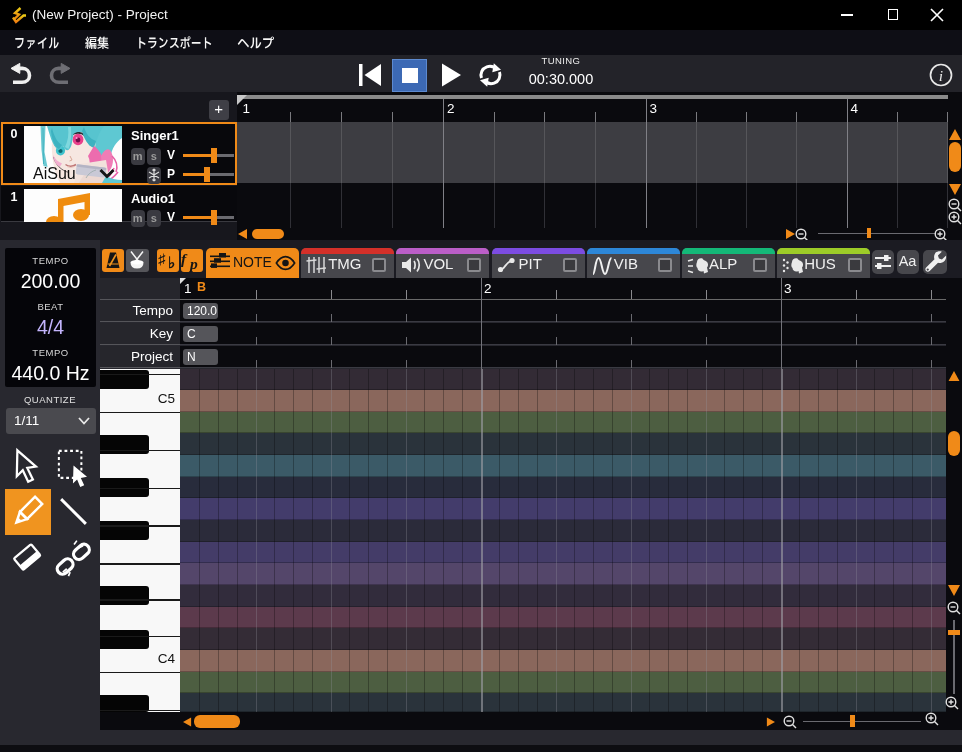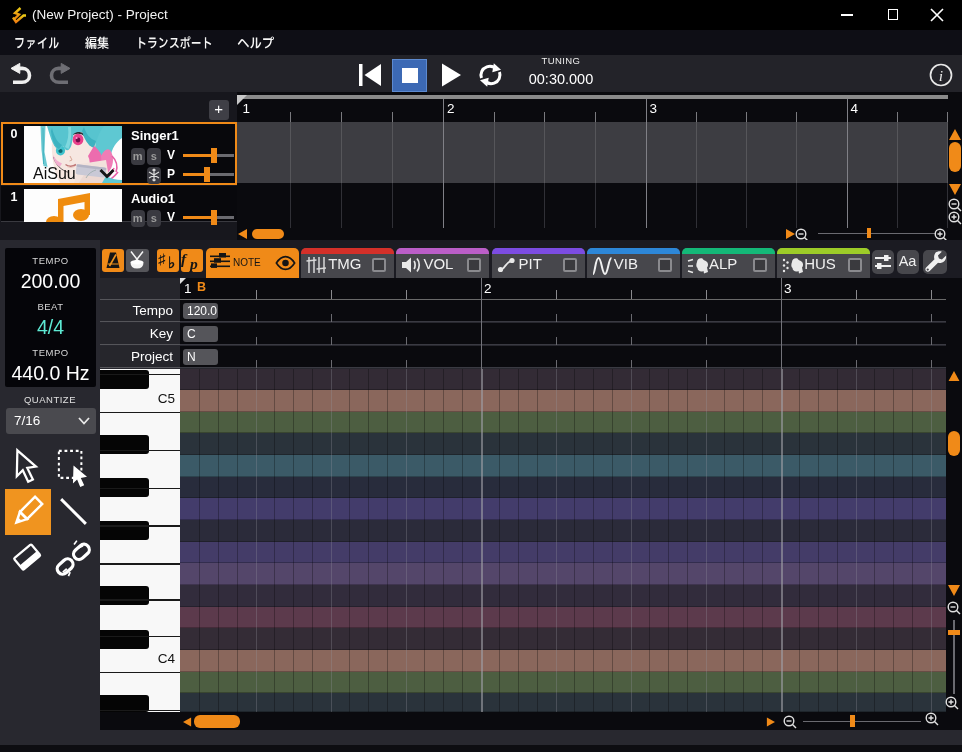--- a/index.html
+++ b/index.html
@@ -250,26 +250,26 @@
       <path d="M10.5 10.5 L14 14"></path>
       <path d="M7 4.5 V9.5 M4.5 7 H9.5"></path>
     </g>
   </svg>
 <div class="abs" style="left:0px;top:240px;width:962px;height:505px;background:#28282f"></div>
 <div class="abs" style="left:0px;top:745px;width:962px;height:7px;background:#0d0d11"></div>
 <div class="abs" style="left:5px;top:248px;width:91px;height:139px;background:#050509;border-radius:2px"></div>
 <div class="abs" style="left:5px;top:255px;width:91px;height:12px;color:#d8d8d8;font-size:9.5px;font-weight:normal;text-align:center;letter-spacing:0.5px;line-height:12px">TEMPO</div>
 <div class="abs" style="left:5px;top:269px;width:91px;height:24px;color:#fff;font-size:19.5px;font-weight:normal;text-align:center;letter-spacing:0px;line-height:24px">200.00</div>
 <div class="abs" style="left:5px;top:301px;width:91px;height:12px;color:#d8d8d8;font-size:9.5px;font-weight:normal;text-align:center;letter-spacing:0.5px;line-height:12px">BEAT</div>
-<div class="abs" style="left:5px;top:315px;width:91px;height:24px;color:#5eead4;font-size:19.5px;font-weight:normal;text-align:center;letter-spacing:0px;line-height:24px">4/4</div>
+<div class="abs" style="left:5px;top:315px;width:91px;height:24px;color:#c4b5fd;font-size:19.5px;font-weight:normal;text-align:center;letter-spacing:0px;line-height:24px">4/4</div>
 <div class="abs" style="left:5px;top:347px;width:91px;height:12px;color:#d8d8d8;font-size:9.5px;font-weight:normal;text-align:center;letter-spacing:0.5px;line-height:12px">TEMPO</div>
 <div class="abs" style="left:5px;top:361px;width:91px;height:24px;color:#fff;font-size:19.5px;font-weight:normal;text-align:center;letter-spacing:0px;line-height:24px">440.0 Hz</div>
 <div class="abs" style="left:0px;top:394px;width:100px;height:12px;color:#e0e0e0;font-size:9.5px;font-weight:normal;text-align:center;letter-spacing:0.5px;line-height:12px">QUANTIZE</div>
 <div class="abs" style="left:6px;top:408px;width:90px;height:26px;background:#4a4a4f;border-radius:3px"></div>
-<div class="abs" style="left:14px;top:413px;width:40px;height:16px;color:#fff;font-size:13.5px">7/16</div>
+<div class="abs" style="left:14px;top:413px;width:40px;height:16px;color:#fff;font-size:13.5px">1/11</div>
 <svg class="abs" style="left:78px;top:417px" width="12" height="8" viewBox="0 0 12 8">
     <path d="M1 1 L6 6.5 L11 1" stroke="#e8e8e8" stroke-width="1.8" fill="none"></path>
   </svg>
 <div class="abs" style="left:5px;top:489px;width:45.5px;height:45.5px;background:#f0941f"></div>
 <svg class="abs" style="left:5px;top:443px" width="45" height="45" viewBox="0 0 40 40">
     <path d="M11 6.5 L27.5 21 L19.8 22.2 L24.8 32.5 L20.6 34.5 L15.8 24.2 L10.5 29.5 Z" fill="none" stroke="#fff" stroke-width="2"></path>
   </svg>
 <svg class="abs" style="left:51px;top:443px" width="45" height="45" viewBox="0 0 40 40">
     <rect x="7" y="7" width="20" height="24" fill="none" stroke="#fff" stroke-width="1.8" stroke-dasharray="2.5 2.5"></rect>
     <path d="M20 20 L32 30 L26.5 31 L29.5 37.5 L26 39 L23.2 32.5 L19.5 36 Z" fill="#fff"></path>
@@ -324,21 +324,21 @@
 <svg class="abs" style="left:210px;top:252.5px" width="20" height="17" viewBox="0 0 20 17">
     <g fill="#151515">
       <rect x="0" y="2.5" width="20" height="1.6"></rect>
       <rect x="0" y="7.5" width="20" height="1.6"></rect>
       <rect x="0" y="12.5" width="20" height="1.6"></rect>
       <rect x="9" y="0" width="7" height="4.5"></rect>
       <rect x="4" y="5.2" width="7" height="4.5"></rect>
       <rect x="1" y="10.4" width="6" height="4.5"></rect>
     </g>
   </svg>
-<div class="abs" style="left:233px;top:253.5px;width:42px;height:17px;color:#151515;font-size:10px;line-height:17px">NOTE</div>
+<div class="abs" style="left:233px;top:253.5px;width:42px;height:17px;color:#151515;font-size:14px;line-height:17px">NOTE</div>
 <svg class="abs" style="left:275px;top:255px" width="21" height="16" viewBox="0 0 23 17">
     <path d="M1.5 8.5 C5 3 9 1.5 11.5 1.5 C14 1.5 18 3 21.5 8.5 C18 14 14 15.5 11.5 15.5 C9 15.5 5 14 1.5 8.5 Z" fill="none" stroke="#151515" stroke-width="1.8"></path>
     <circle cx="11.5" cy="8.5" r="3.6" fill="#151515"></circle>
   </svg>
 <div class="abs" style="left:301.2px;top:248px;width:93px;height:30px;background:#47474c;border-radius:5px 5px 0 0"></div>
 <div class="abs" style="left:301.2px;top:248px;width:93px;height:5.5px;background:#d43029;border-radius:5px 5px 0 0"></div>
 <div class="abs" style="left:306.2px;top:255.5px;width:26px;height:20px;"><svg width="20" height="18" viewBox="0 0 20 18">
       <g stroke="#d8d8d8" stroke-width="1.5">
         <path d="M3 1 V17 M8 1 V17 M13 1 V17 M18 1 V17"></path>
         <path d="M0.5 5 L10.5 4 M10.5 13 L20 12"></path>

